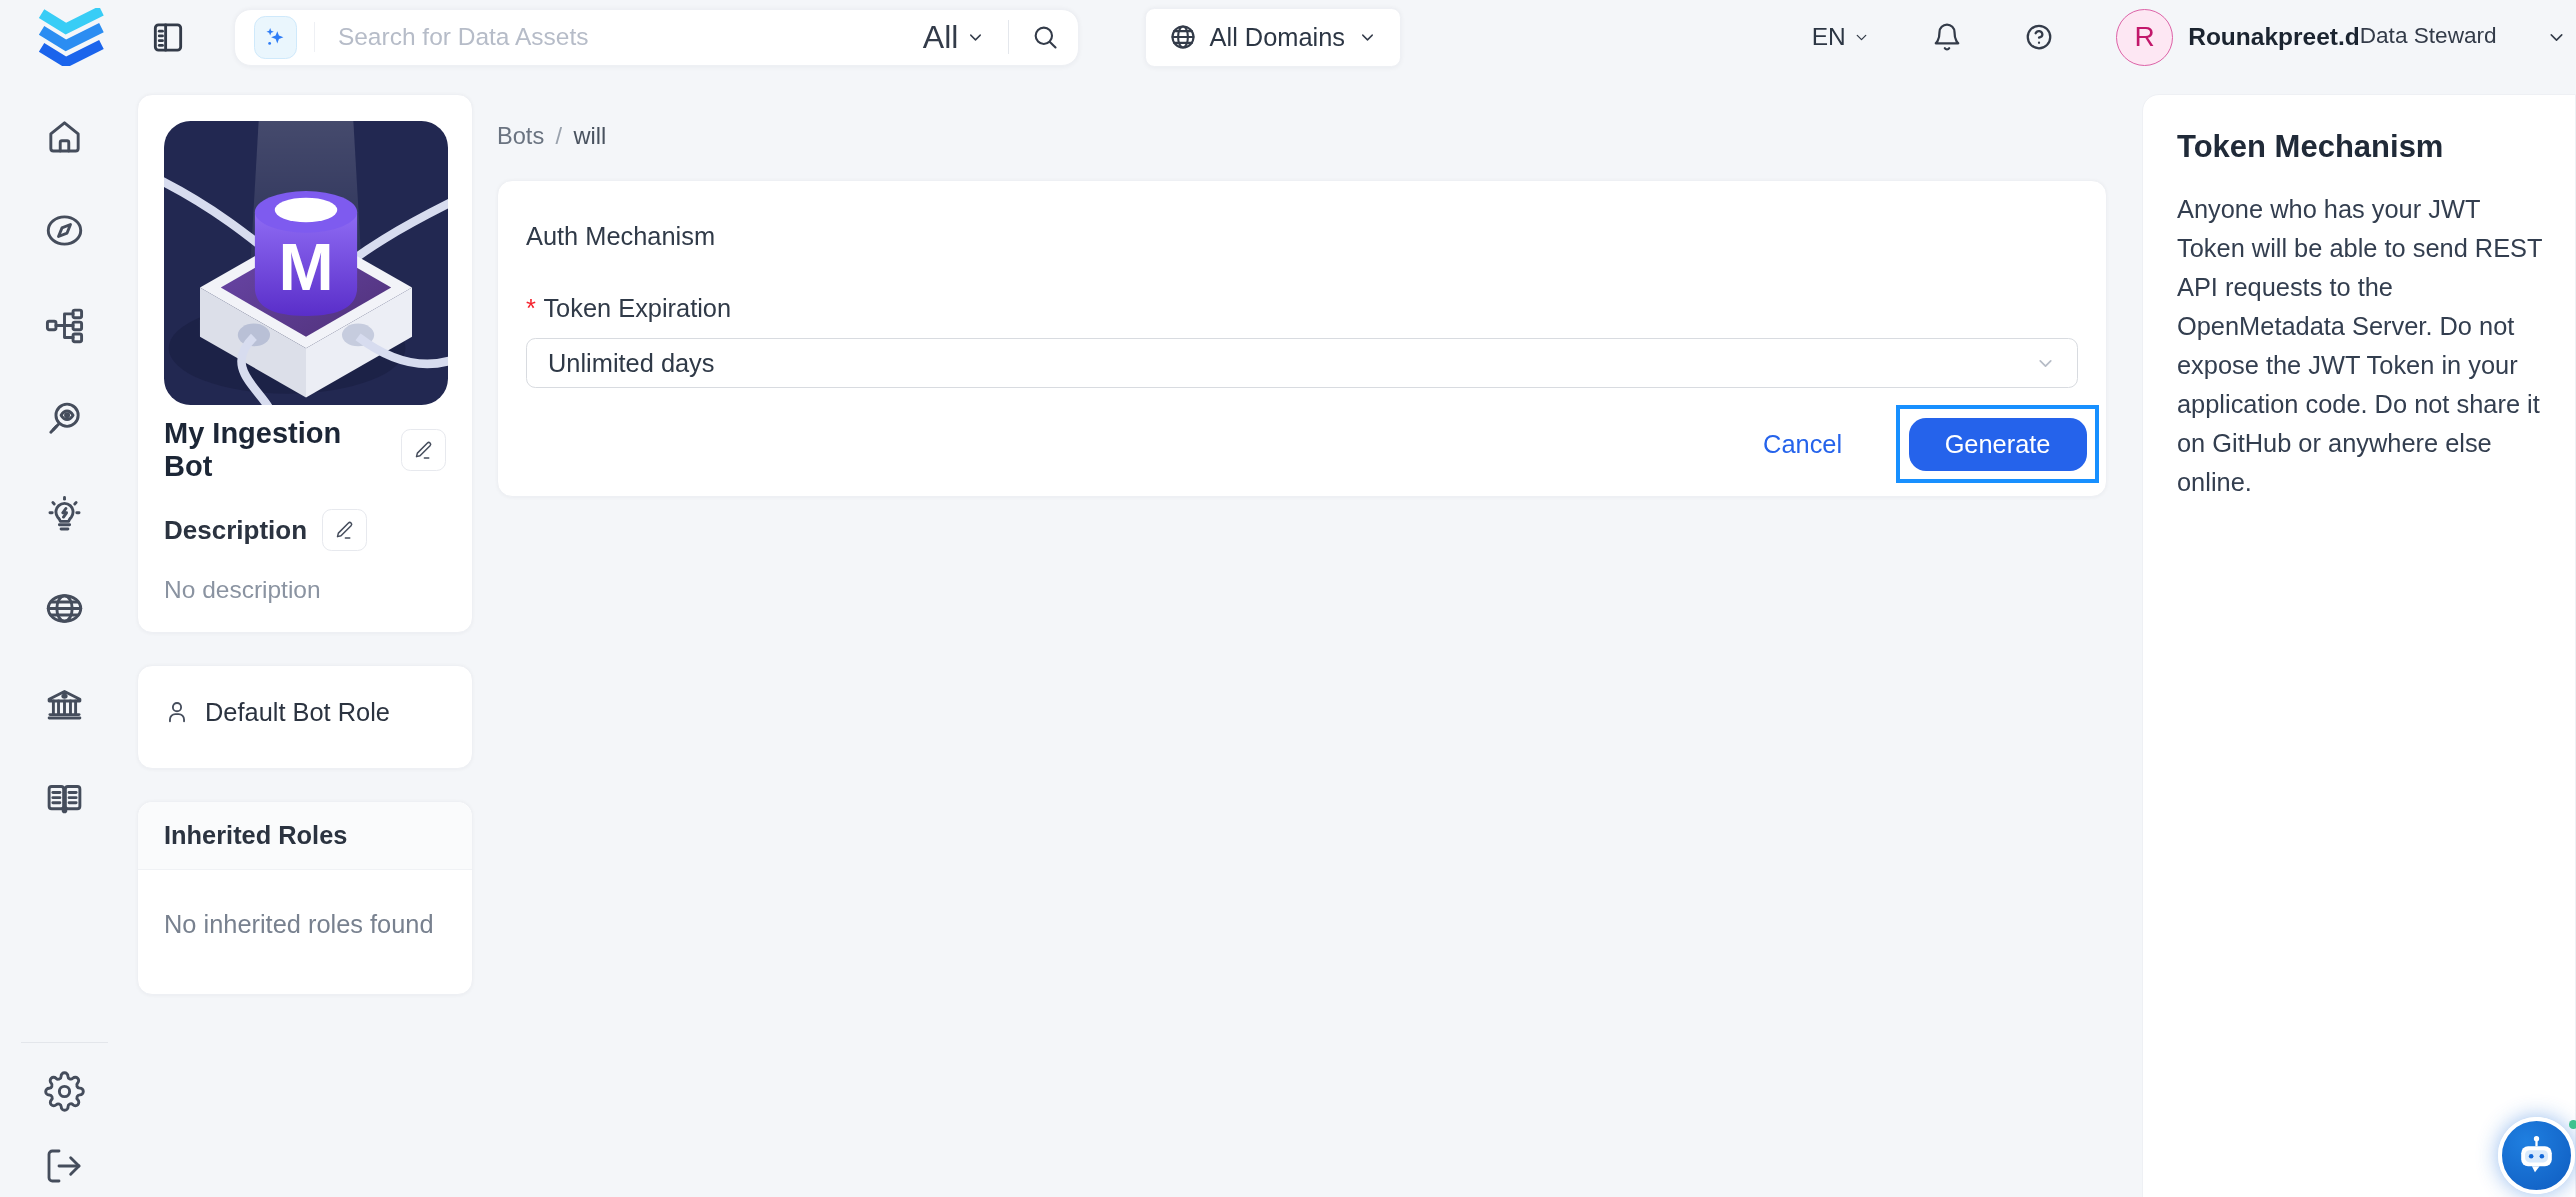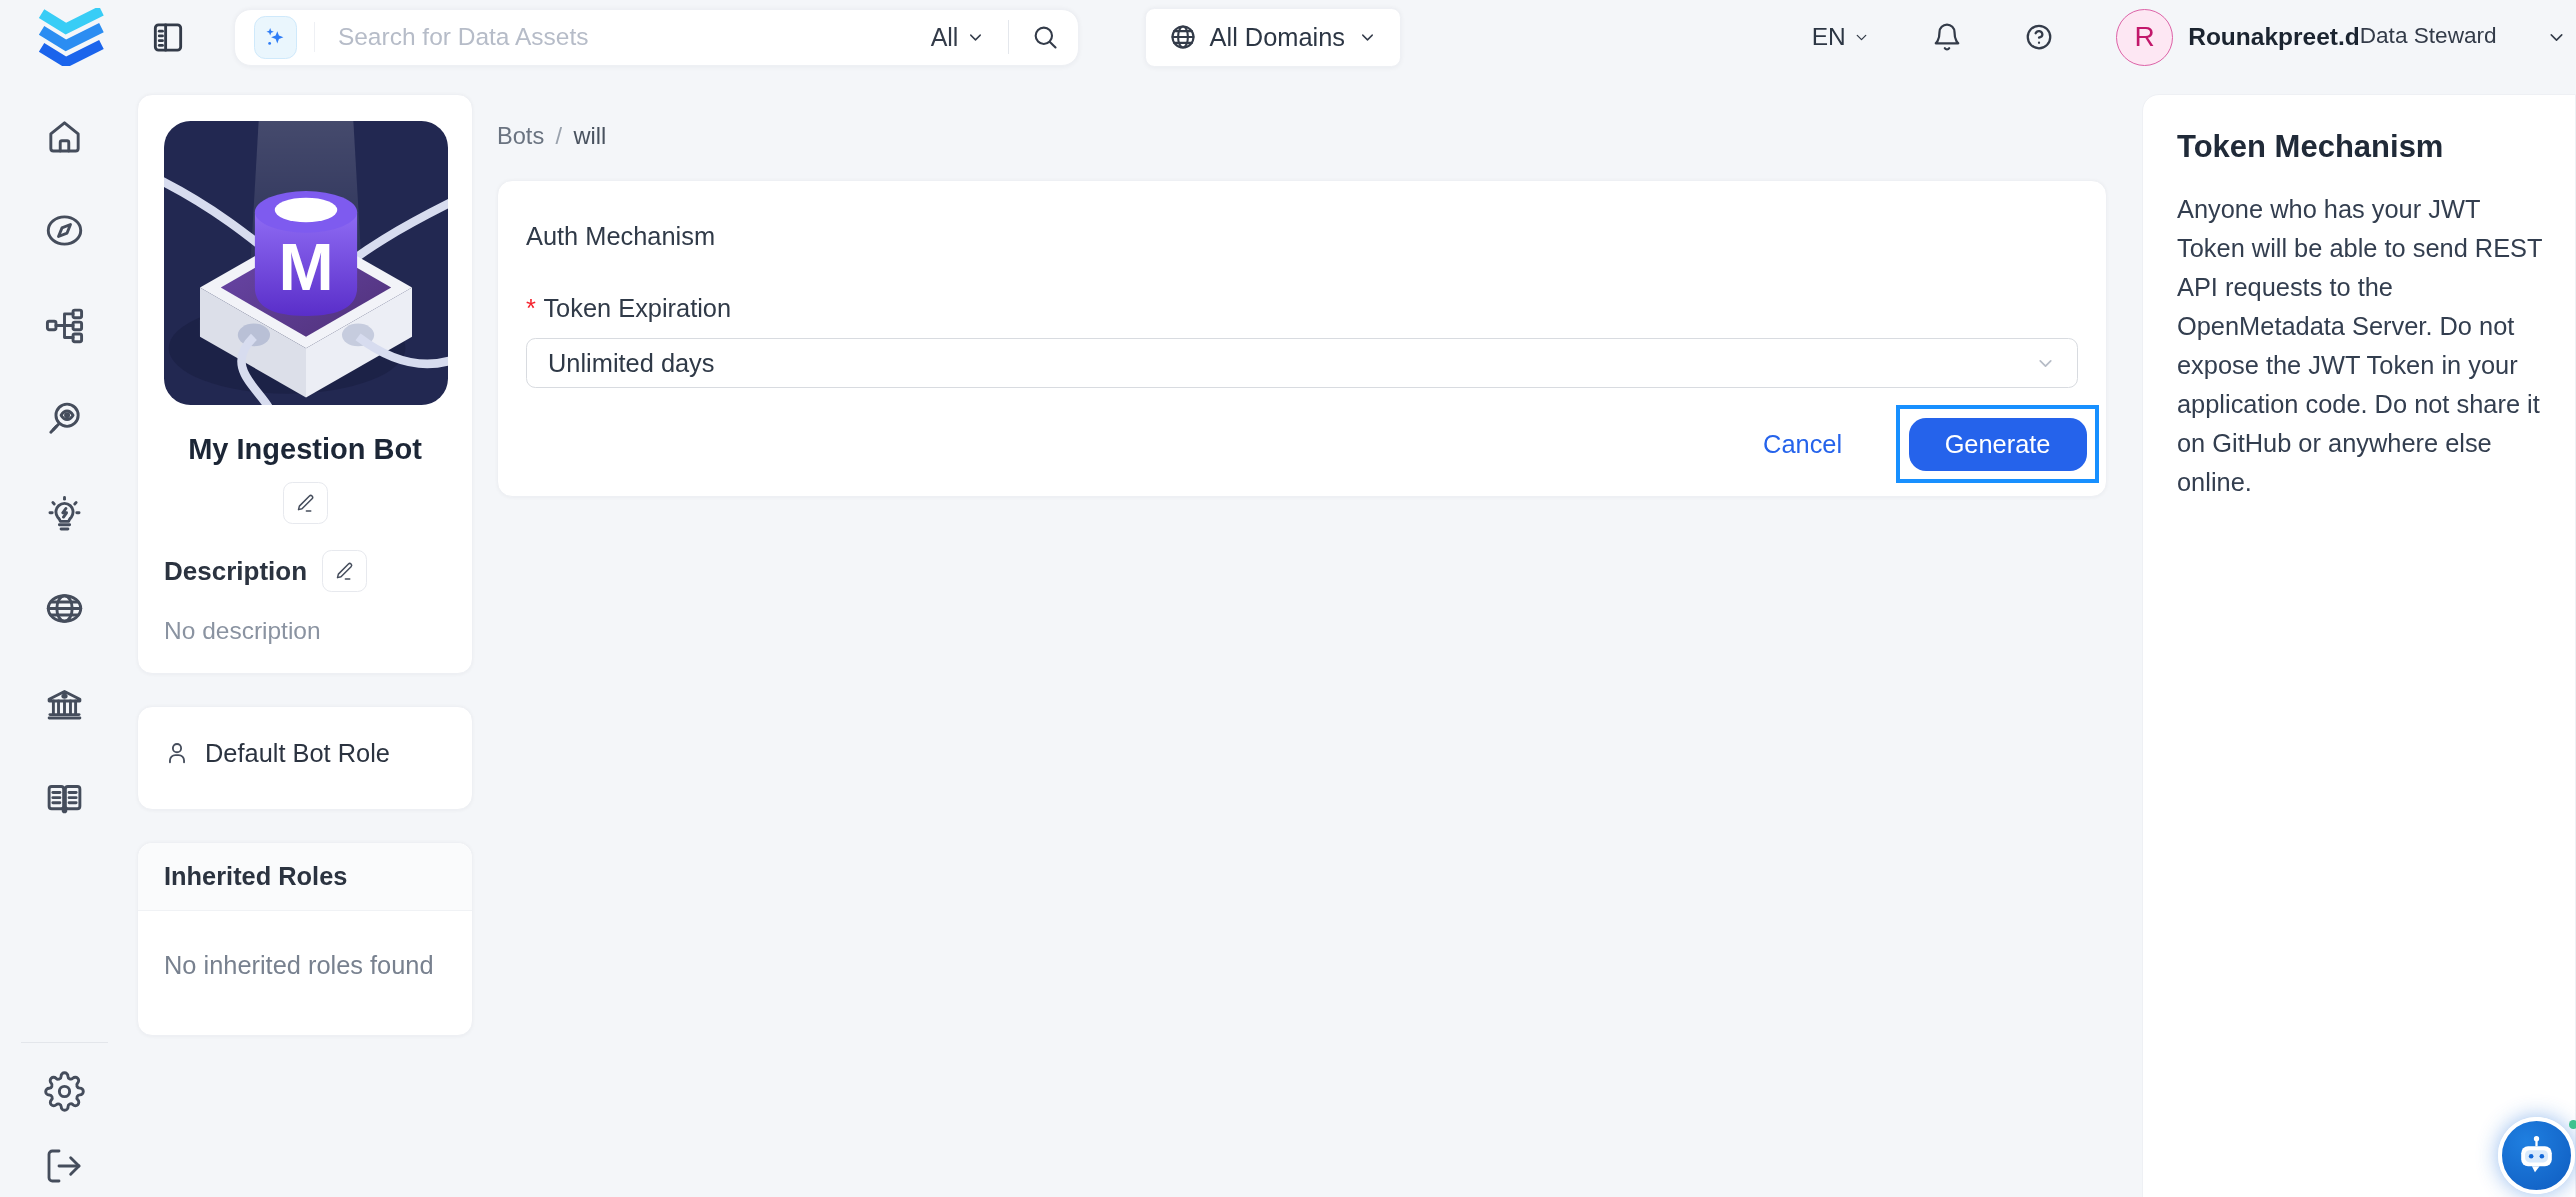--- a/index.html
+++ b/index.html
@@ -20,21 +20,21 @@
     margin-left:47px;width:845px;height:57px;background:#fff;border:0.9px solid #eef0f4;
     border-radius:17px;display:flex;align-items:center;padding:0 19px;box-sizing:border-box;
     box-shadow:0 0.9px 5.7px rgba(20,30,60,.05);
   }
   .spark-box{width:41px;height:41px;border-radius:11.3px;background:#eaf6fd;border:0.9px solid #cfe9fb;
     display:flex;align-items:center;justify-content:center;flex:0 0 auto;}
   .search-divider-l{width:0.9px;height:30px;background:#eef0f4;margin-left:17px;}
   .search-input{flex:1;border:none;outline:none;background:transparent;margin-left:21px;
     font-family:"Liberation Sans",sans-serif;font-size:24.5px;color:#2f3947;}
   .search-input::placeholder{color:#b6bcc8;}
-  .scope{display:flex;align-items:center;gap:7.5px;font-size:25px;color:#333b49;cursor:pointer;}
+  .scope{display:flex;align-items:center;gap:7.5px;font-size:32px;color:#333b49;cursor:pointer;}
   .search-divider{width:0.9px;height:34px;background:#e4e7ec;margin:0 22.6px;}
   .domains-pill{
     margin-left:66px;height:57px;background:#fff;border:0.9px solid #eef0f4;border-radius:9.4px;
     display:flex;align-items:center;gap:13px;padding:0 22.6px;cursor:pointer;
     box-shadow:0 0.9px 5.7px rgba(20,30,60,.05);font-size:25.4px;font-weight:500;color:#2c3644;
   }
   .hdr-right{margin-left:auto;display:flex;align-items:center;gap:62px;padding-right:9.4px;}
   .lang{display:flex;align-items:center;gap:7.5px;font-size:24.5px;color:#2c3644;cursor:pointer;}
   .icon-btn{cursor:pointer;display:flex;align-items:center;justify-content:center;}
   .user-chip{display:flex;align-items:center;gap:15px;cursor:pointer;}
@@ -50,21 +50,21 @@
   .side-top{display:flex;flex-direction:column;align-items:center;gap:22.6px;padding-top:26px;}
   .nav-btn{width:72px;height:72px;display:flex;align-items:center;justify-content:center;cursor:pointer;border-radius:13px;}
   .side-bottom{position:absolute;bottom:5.7px;left:0;width:100%;display:flex;flex-direction:column;align-items:center;gap:15px;}
   .side-div{width:87px;height:0.9px;background:#e3e6eb;}
 
   
   .left-col{position:absolute;left:137px;top:94px;width:336px;display:flex;flex-direction:column;gap:32px;}
   .card{background:#fff;border:0.9px solid #eef0f4;border-radius:15px;box-shadow:0 0.9px 3.8px rgba(20,30,60,.04);}
   .profile-card{padding:26px 26px 28px;box-sizing:border-box;}
   .bot-img{width:284px;height:284px;border-radius:22.6px;overflow:hidden;}
-  .title-row{display:flex;align-items:center;gap:16px;margin-top:28px;flex-direction:column;}
+  .title-row{display:flex;align-items:center;gap:10px;margin-top:12px;}
   .bot-title{font-size:29px;font-weight:bold;color:#1c2636;}
   .edit-btn{width:43px;height:40px;border-radius:9.4px;border:0.9px solid #e7e9ee;background:#fff;
     display:flex;align-items:center;justify-content:center;cursor:pointer;flex:0 0 auto;}
   .desc-row{display:flex;align-items:center;gap:15px;margin-top:26px;}
   .desc-label{font-size:26px;font-weight:bold;color:#2b3340;}
   .desc-empty{margin-top:24.5px;font-size:24.5px;color:#8a93a1;}
   .sec-head{display:flex;align-items:center;justify-content:space-between;background:#fafbfc;
     border-bottom:0.9px solid #f0f2f5;border-radius:15px 15px 0 0;padding:19px 26px;}
   .sec-title{font-size:25.4px;font-weight:bold;color:#2b3340;}
   .roles-body{padding:32px 26px 41px;}

